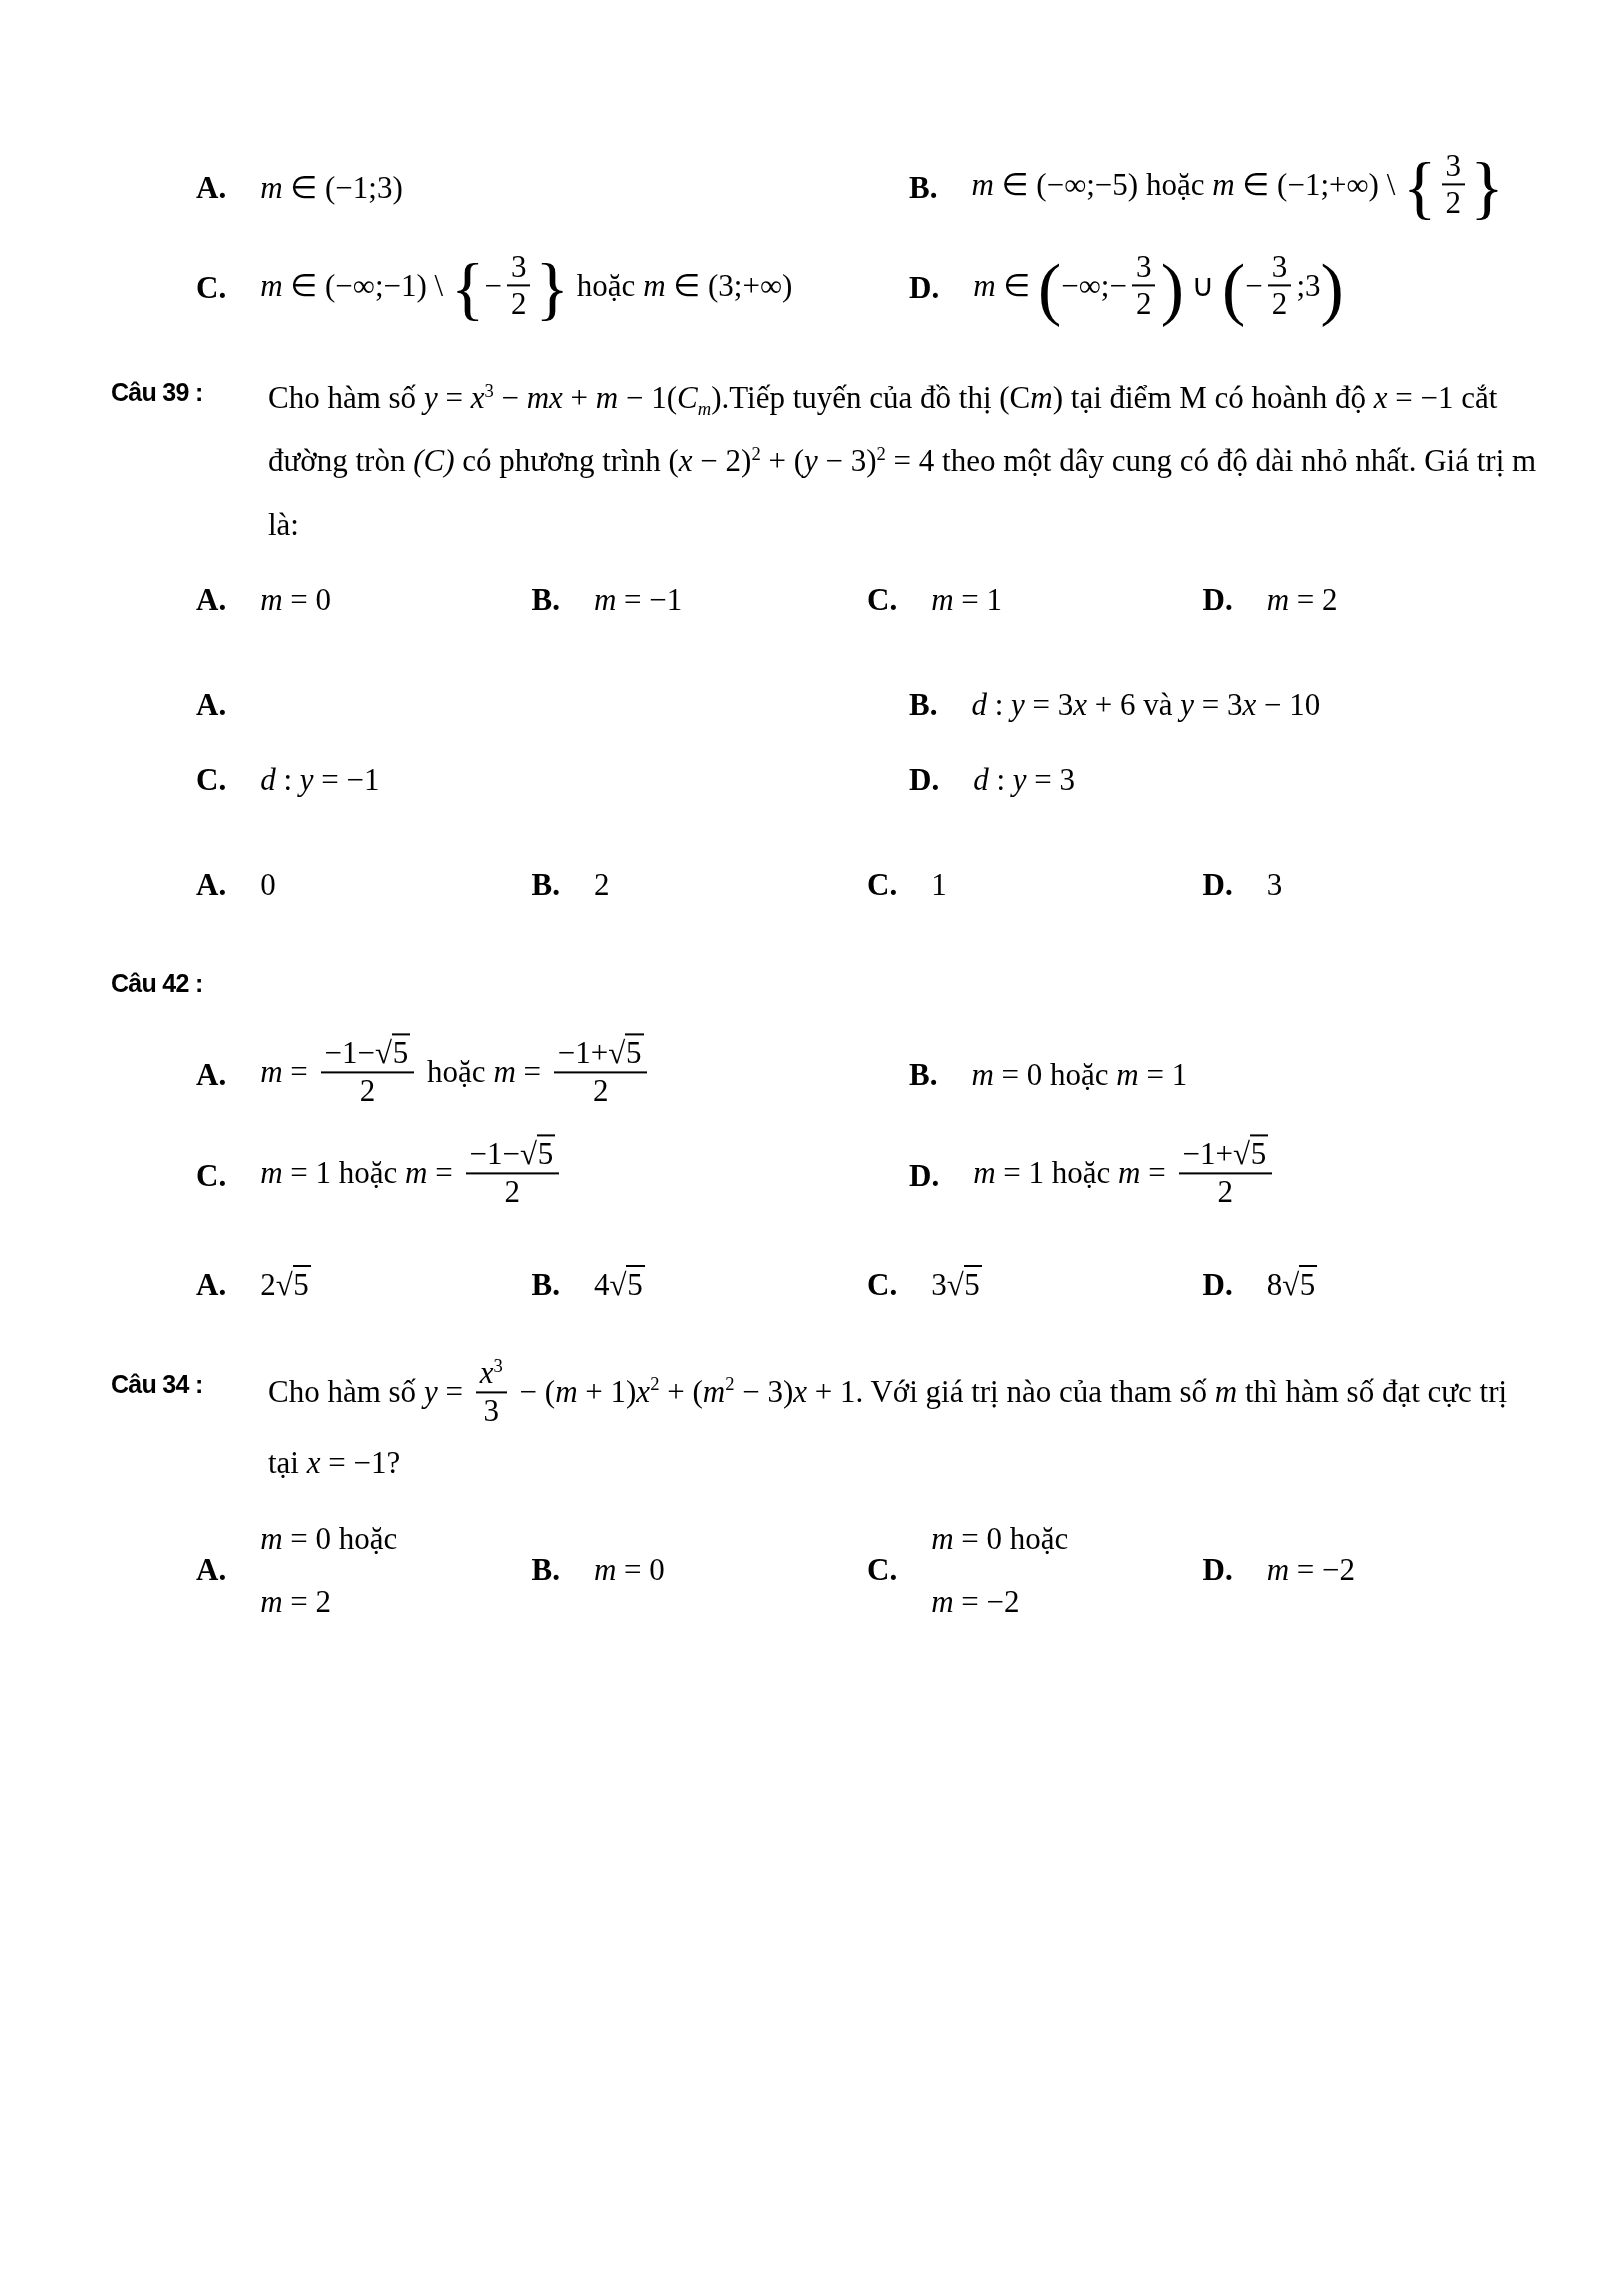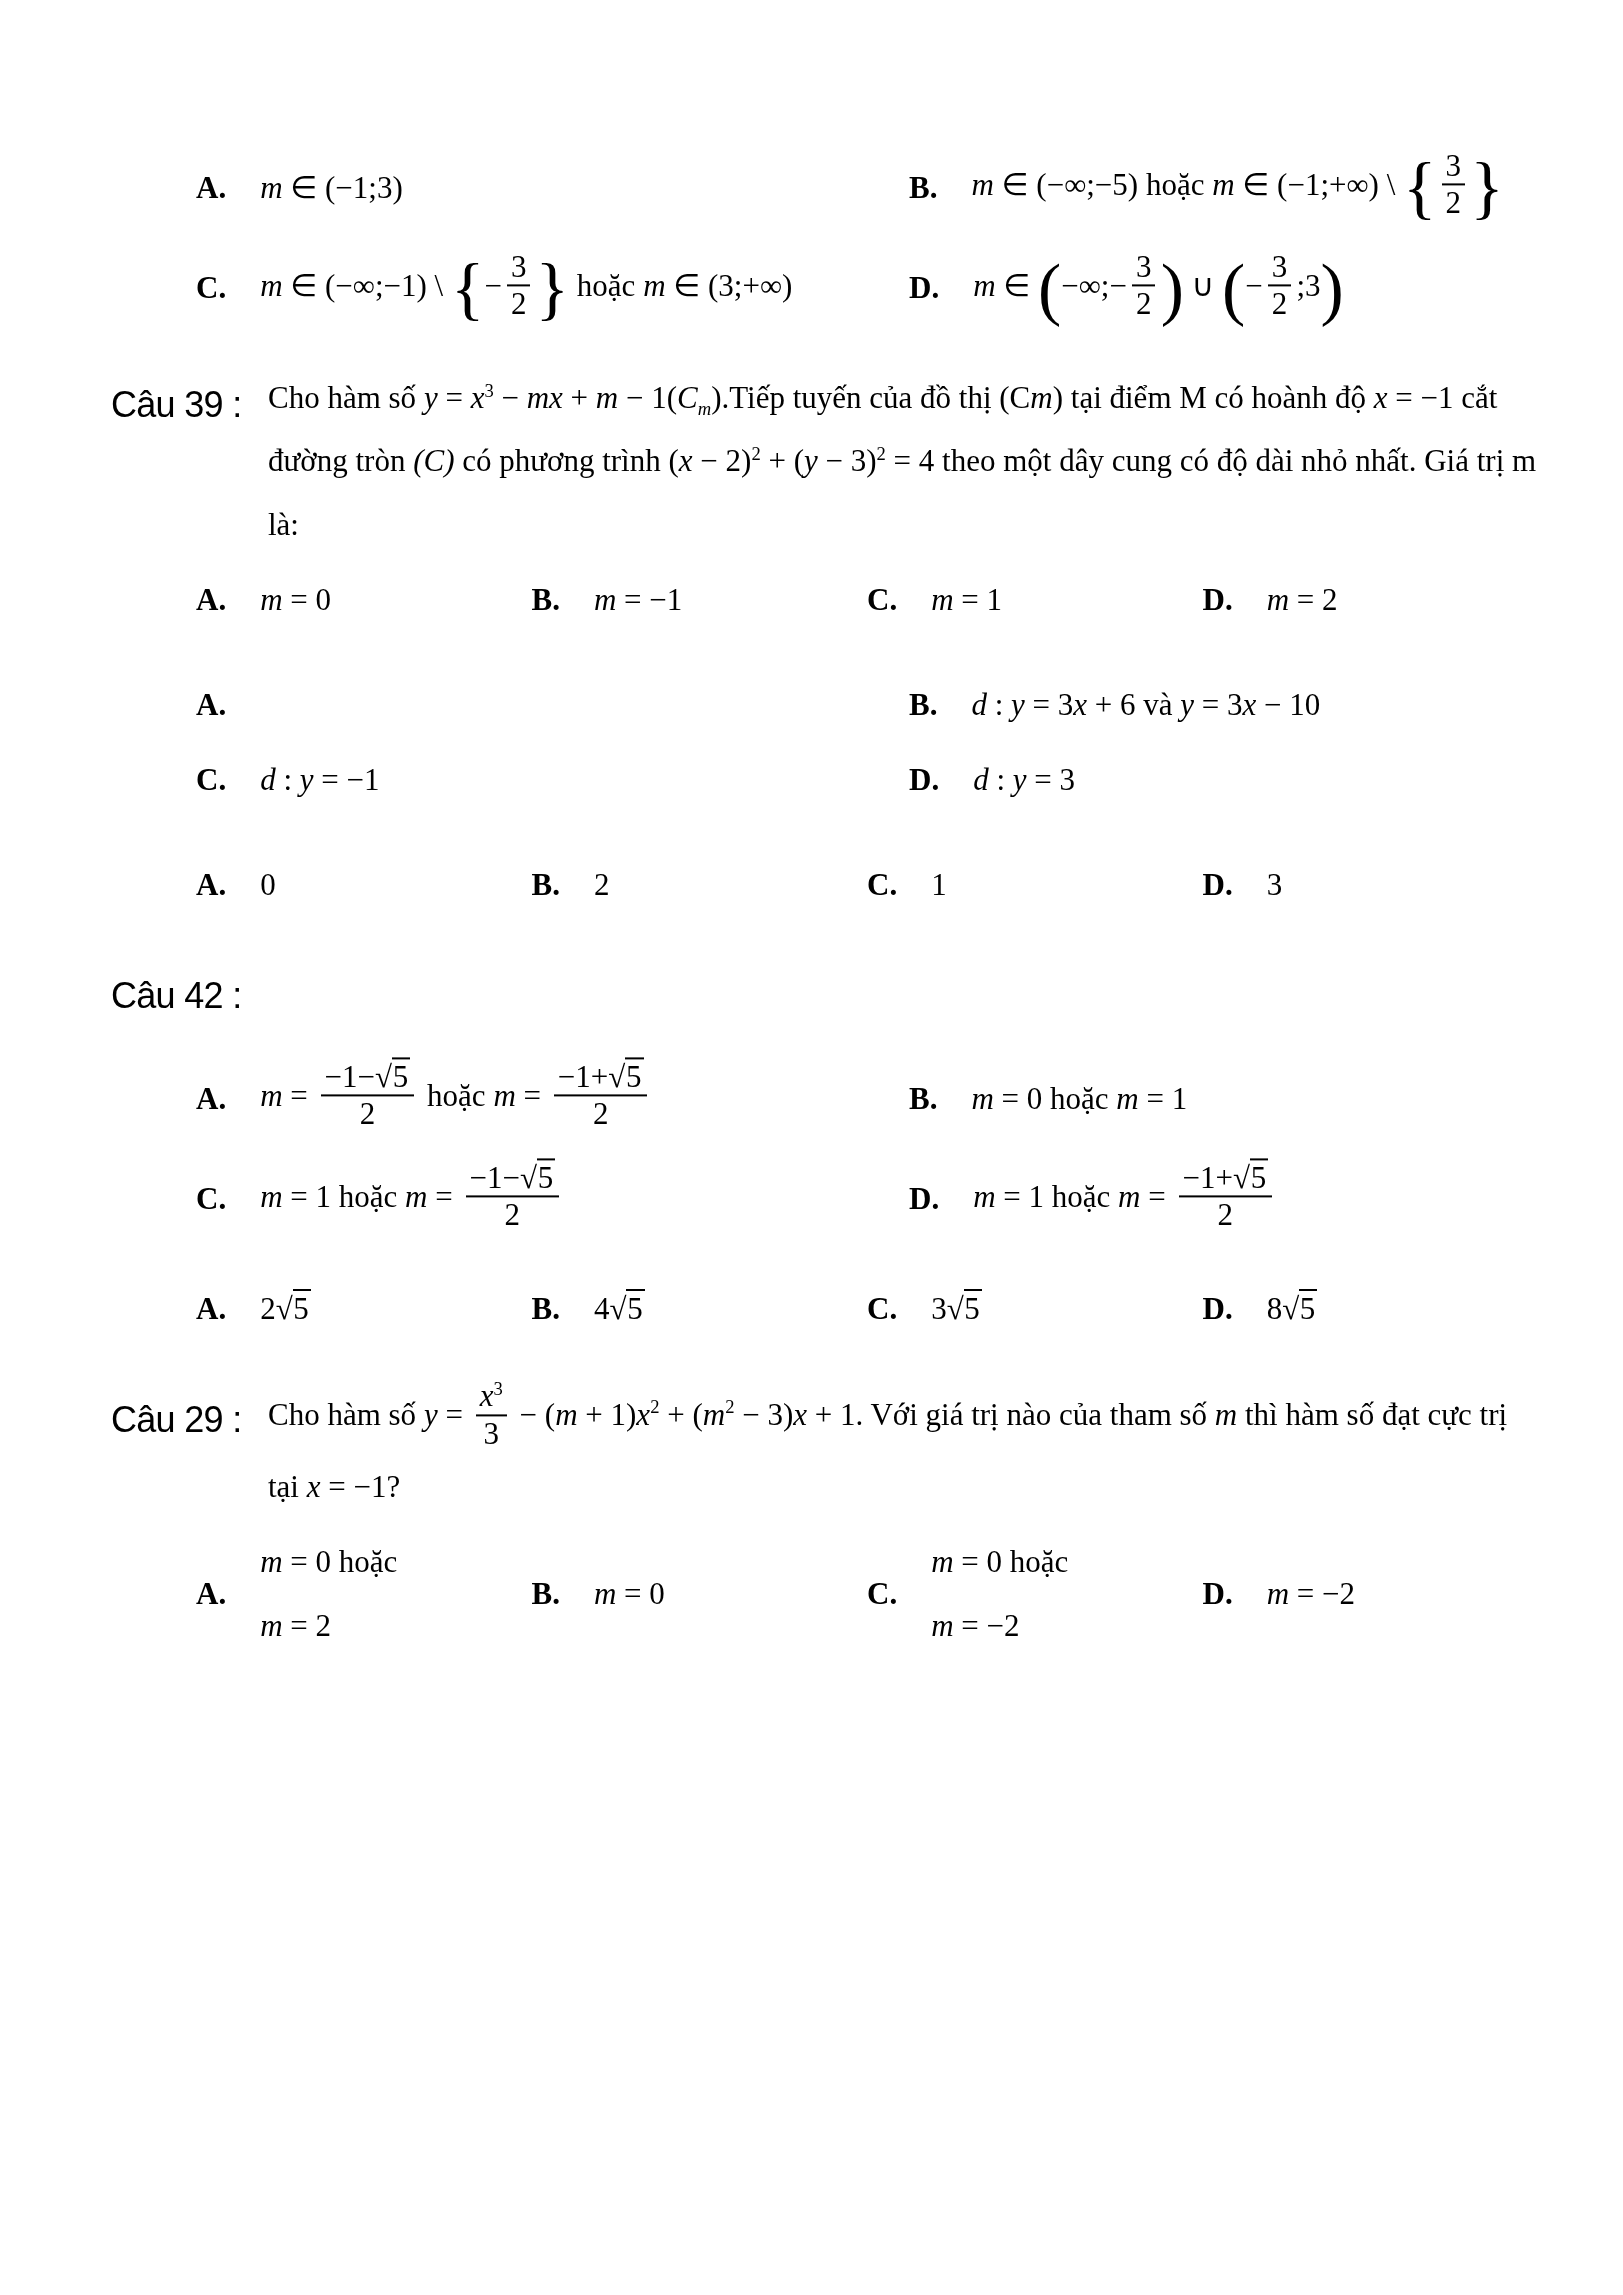--- a/index.html
+++ b/index.html
@@ -13,22 +13,22 @@
     width: 100%; height: 100%;
     padding: 139px 85px 0 111px;
     font-family: "Liberation Serif", serif;
     font-size: 31px;
     color: #000;
   }
   .qblock { margin-top: 41px; }
   .qrow { display: grid; grid-template-columns: 145px 1fr; align-items: start; }
   .qlabel {
     font-family: "Liberation Sans", sans-serif;
-    font-weight: 400;
-    font-size: 36px;
+    font-weight: 700;
+    font-size: 25px;
     line-height: 2.14;
     letter-spacing: -0.7px;
     white-space: nowrap;
   }
   .qbody { line-height: 2.05; margin-left: 12px; }
   .optrow { display: grid; padding-left: 85px; margin-top: 11.8px; line-height: 2.05; }
   .cols4 { grid-template-columns: repeat(4, 1fr); }
   .cols2 { grid-template-columns: 713px 1fr; }
   .mt2 { margin-top: 27.5px; }
   .opt { display: flex; align-items: center; }
@@ -211,21 +211,21 @@
       </div>
       <div class="opt">
         <span class="letter">D.</span>
         <span class="formula">8<span class="sqrt">√<span class="rad">5</span></span></span>
       </div>
     </div>
   </div>
 
   <div class="qblock">
     <div class="qrow">
-      <div class="qlabel">Câu 29 :</div>
+      <div class="qlabel">Câu 34 :</div>
       <div class="qbody">Cho hàm số <i>y</i> = <span class="frac">
             <span class="num"><i>x</i><sup>3</sup></span>
             <span class="den">3</span>
           </span> − (<i>m</i> + 1)<i>x</i><sup>2</sup> + (<i>m</i><sup>2</sup> − 3)<i>x</i> + 1. Với giá trị nào của tham số <i>m</i> thì hàm số đạt cực trị tại <i>x</i> = −1?</div>
     </div>
     <div class="optrow cols4">
       <div class="opt">
         <span class="letter">A.</span>
         <span class="formula"><span><i>m</i> = 0 hoặc<br><i>m</i> = 2</span></span>
       </div>

